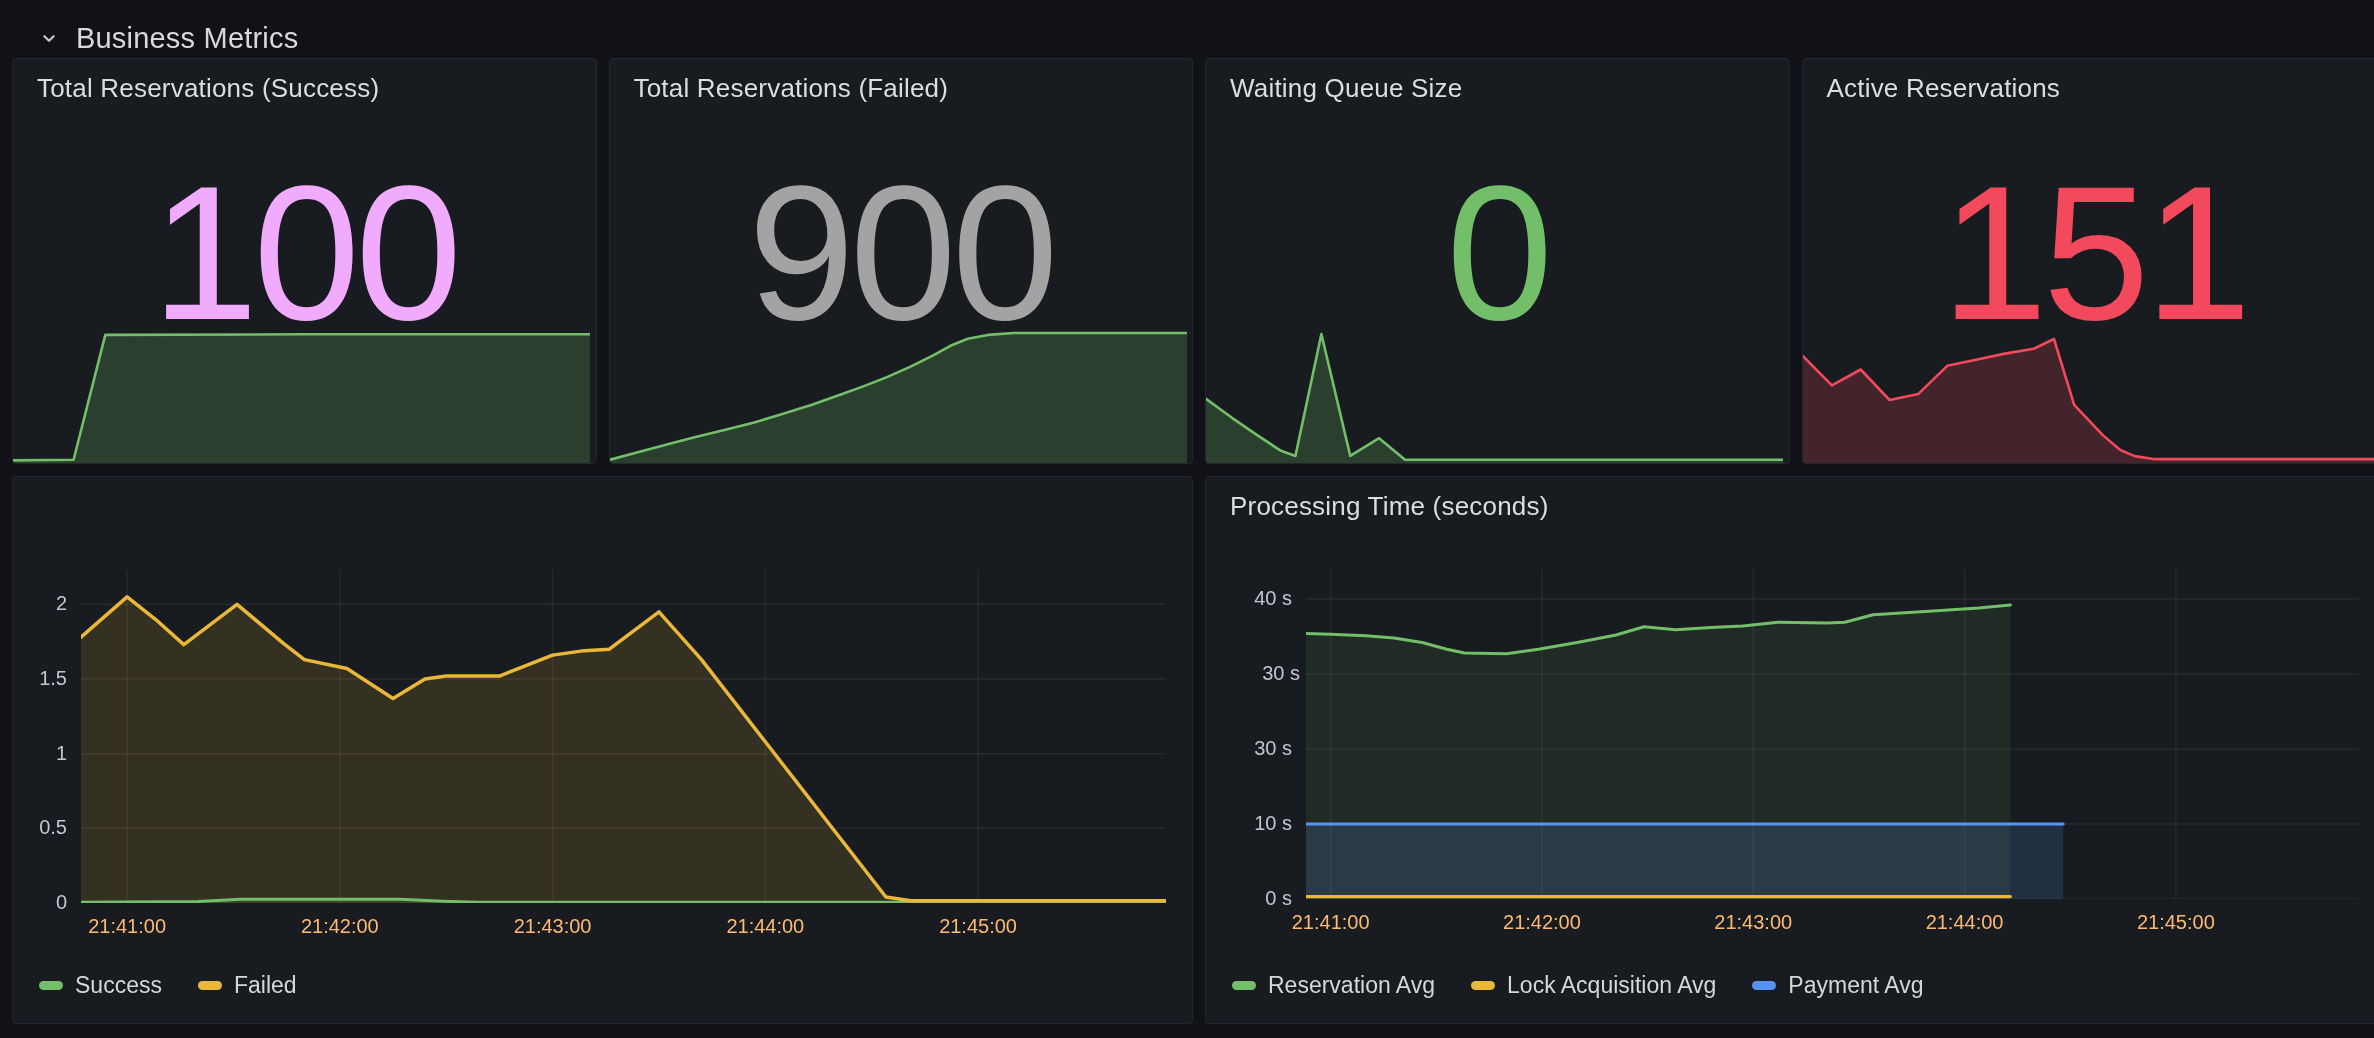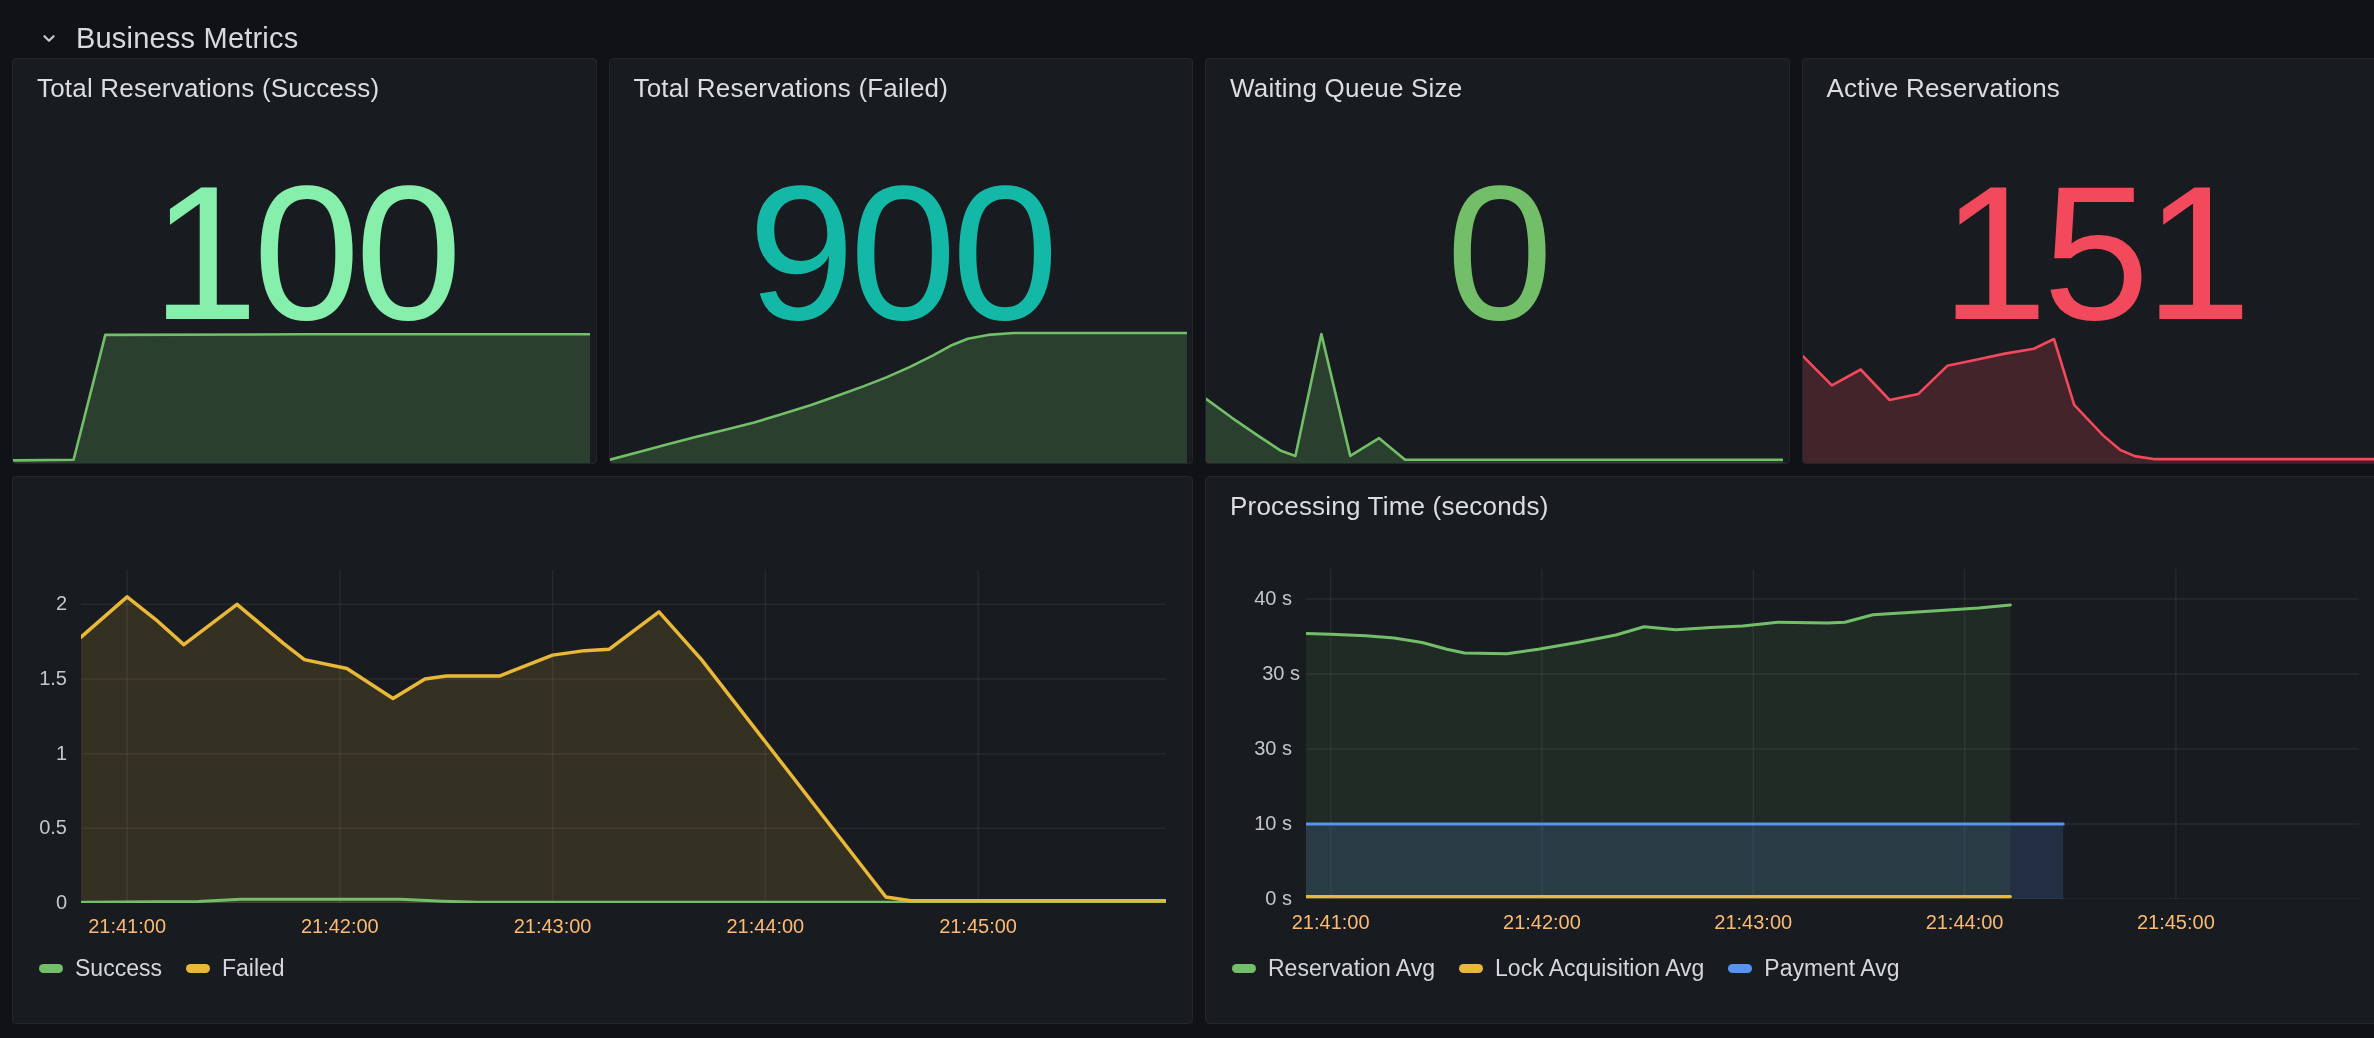--- a/index.html
+++ b/index.html
@@ -14,21 +14,21 @@
   .charts-row{top:476px;height:548px;display:grid;grid-template-columns:1fr 1fr;gap:12px;}
   .panel{position:relative;background:#181B1F;border:1px solid #24262D;border-radius:4px;overflow:hidden;}
   .panel-title{position:absolute;left:24px;top:14px;font-size:26px;font-weight:500;color:#DCDDE2;
                letter-spacing:0.2px;z-index:4;cursor:pointer;white-space:nowrap;}
   .stat-value{position:absolute;left:0;right:0;top:50%;transform:translateY(-54%);
               text-align:center;font-size:192px;font-weight:500;letter-spacing:-5px;line-height:1;z-index:3;}
   .spark{position:absolute;left:0;right:0;bottom:0;display:block;z-index:1;}
   .plot{position:absolute;z-index:1;}
   .x-tick-label{position:absolute;width:140px;text-align:center;font-size:20px;color:#fdba74;z-index:2;}
   .y-tick-label{position:absolute;text-align:right;font-size:20px;color:#C5C6CD;z-index:2;}
-  .legend{position:absolute;left:26px;bottom:41px;display:flex;align-items:flex-start;gap:24px;z-index:3;}
+  .legend{position:absolute;left:26px;bottom:24px;display:flex;align-items:flex-start;gap:36px;z-index:3;}
   .legend-item{display:flex;align-items:center;gap:12px;cursor:pointer;}
   .legend-pill{width:24px;height:9px;border-radius:5px;}
   .legend-label{font-size:23px;color:#D6D7DC;}
 </style>
 </head>
 <body>
 
 <div class="page">
 
   <div class="section-header">
@@ -36,29 +36,29 @@
       <svg width="22" height="22" viewBox="0 0 24 24" fill="none" stroke="currentColor" stroke-width="2.4" stroke-linecap="round" stroke-linejoin="round">
           <polyline points="7 10 12 15 17 10"></polyline>
         </svg>
     </span>
     <span class="section-title">Business Metrics</span>
   </div>
 
   <div class="grid stats-row">
     <div class="panel">
       <div class="panel-title">Total Reservations (Success)</div>
-      <div class="stat-value" style="color: #86efac; text-align: center;">100</div>
+      <div class="stat-value" style="color: #f0abfc; text-align: center;">100</div>
       <svg class="spark" width="577" height="132" viewBox="0 0 577 132">
           <polygon points="0,129.36 60.585,128.72 92.32000000000001,3.9200000000000017 288.5,3.280000000000001 577,3.280000000000001 577,132 0,132" fill="#73BF69" fill-opacity="0.22"></polygon>
           <polyline points="0,129.36 60.585,128.72 92.32000000000001,3.9200000000000017 288.5,3.280000000000001 577,3.280000000000001" fill="none" stroke="#73BF69" stroke-width="2.6" stroke-linejoin="round" stroke-linecap="round"></polyline>
         </svg>
     </div>
     <div class="panel">
       <div class="panel-title">Total Reservations (Failed)</div>
-      <div class="stat-value" style="color: #14b8a6;">900</div>
+      <div class="stat-value" style="color: #a3a3a3;">900</div>
       <svg class="spark" width="577" height="132" viewBox="0 0 577 132">
           <polygon points="0,128.72 28.85,121.03999999999999 57.7,113.36 86.55,105.68 115.4,98.64 144.25,91.6 173.1,82.64 201.95,73.68 230.8,63.44 253.88,55.120000000000005 276.96,46.16 300.04,35.92 323.12,24.400000000000006 340.43,14.799999999999997 357.74,7.760000000000005 377.935,3.9200000000000017 403.9,2 577,2 577,132 0,132" fill="#73BF69" fill-opacity="0.22"></polygon>
           <polyline points="0,128.72 28.85,121.03999999999999 57.7,113.36 86.55,105.68 115.4,98.64 144.25,91.6 173.1,82.64 201.95,73.68 230.8,63.44 253.88,55.120000000000005 276.96,46.16 300.04,35.92 323.12,24.400000000000006 340.43,14.799999999999997 357.74,7.760000000000005 377.935,3.9200000000000017 403.9,2 577,2" fill="none" stroke="#73BF69" stroke-width="2.6" stroke-linejoin="round" stroke-linecap="round"></polyline>
         </svg>
     </div>
     <div class="panel">
       <div class="panel-title">Waiting Queue Size</div>
       <div class="stat-value" style="color: rgb(115, 191, 105);">0</div>
       <svg class="spark" width="577" height="131" viewBox="0 0 577 131">
           <polygon points="0,66.77 25.965,85.82 51.93,103.60000000000001 75.01,118.84 89.435,123.92 115.4,2 144.25,123.92 173.1,106.14000000000001 199.065,127.73 577,127.73 577,131 0,131" fill="#73BF69" fill-opacity="0.22"></polygon>

